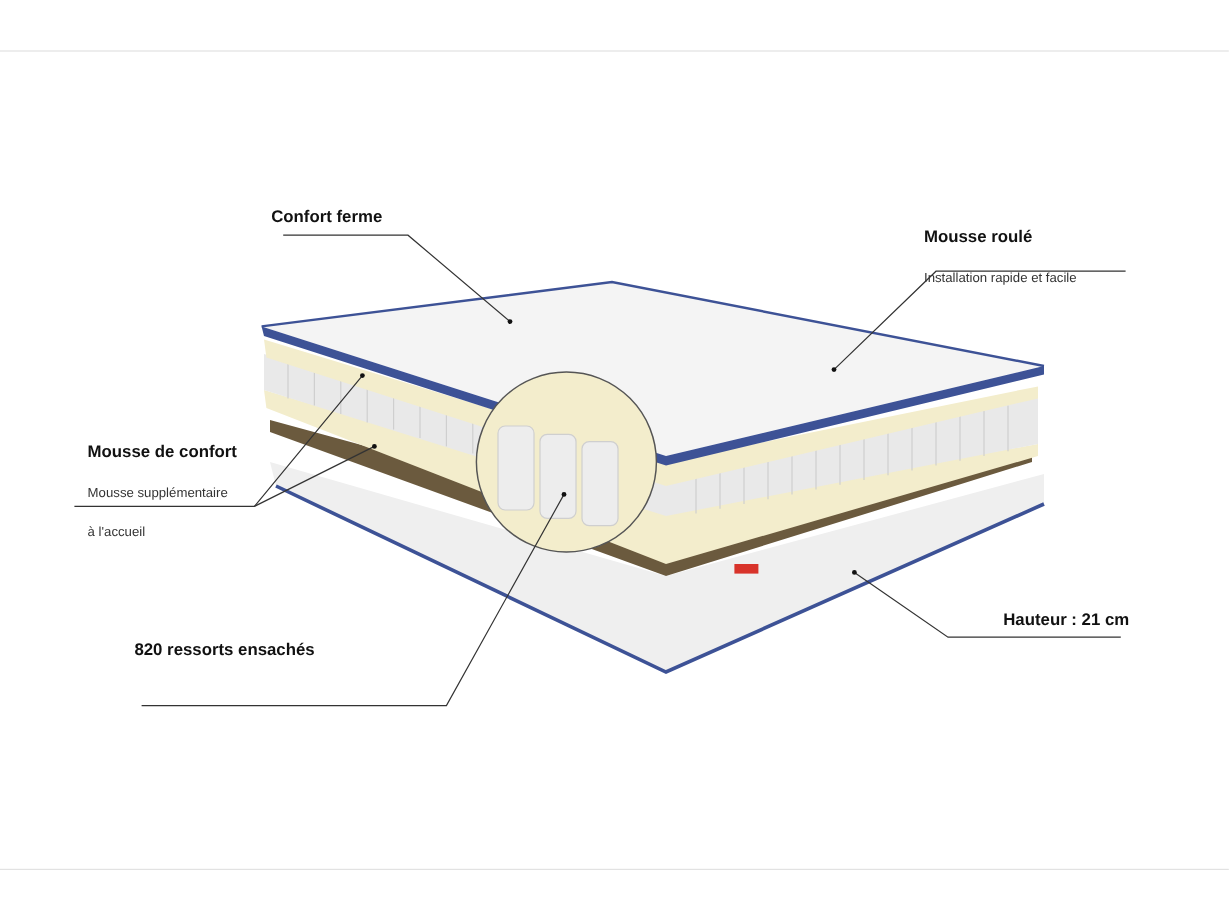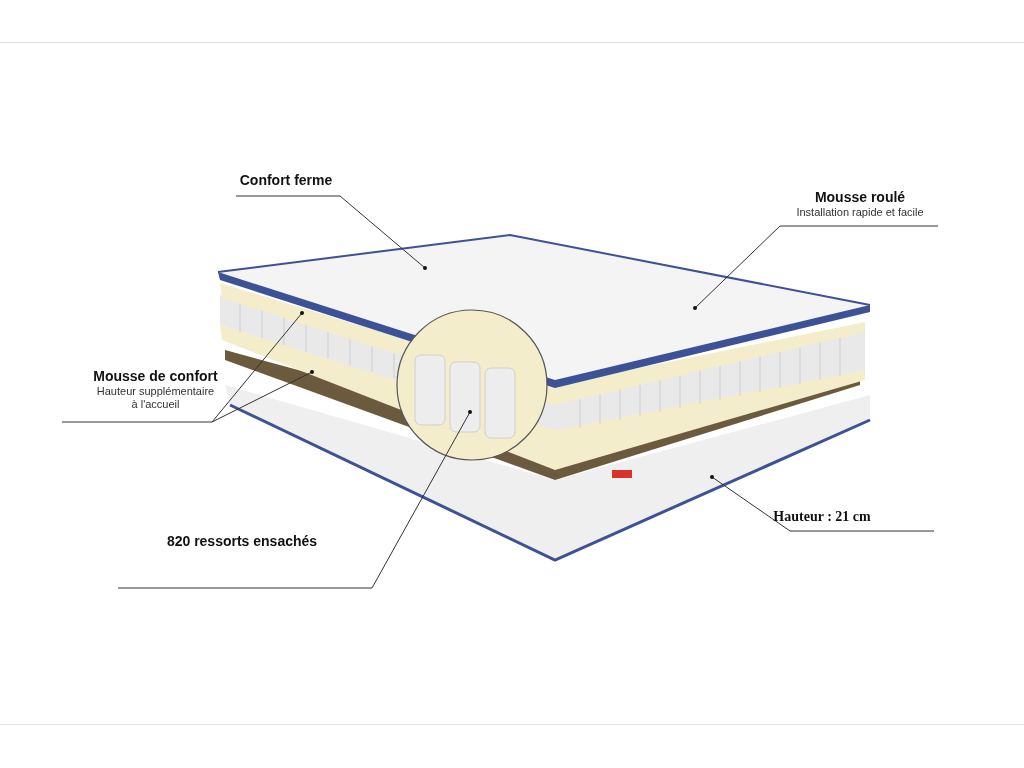--- a/index.html
+++ b/index.html
@@ -1,20 +1,20 @@
 <!DOCTYPE html>
 <html><head>
 <meta charset="utf-8">
 <style>
   html,body{margin:0;padding:0;background:#fff;}
   body{width:1024px;height:768px;position:relative;overflow:hidden;font-family:"Liberation Sans",sans-serif;}
   .rule{position:absolute;left:0;width:1024px;height:1px;background:#e2e2e2;}
-  .label{position:absolute;text-align:center;color:#111;}
+  .label{position:absolute;color:#111;}
   .label .t{font-weight:bold;font-size:14px;line-height:17px;display:block;}
-  .label .s{font-size:11px;line-height:13px;color:#333;display:block;}
+  .label .s{font-size:11px;line-height:13px;color:#333;display:block;margin-top:20px;}
   svg{position:absolute;left:0;top:0;}
 </style>
 </head>
 <body>
 
 <div class="rule" style="top:42px"></div>
 <div class="rule" style="top:724px"></div>
 
 <svg width="1024" height="768">
 
@@ -88,23 +88,23 @@
   <span class="t">Confort ferme</span>
 </div>
 
 <div class="label" style="left:770px;top:189px;width:180px;">
   <span class="t">Mousse roulé</span>
   <span class="s">Installation rapide et facile</span>
 </div>
 
 <div class="label" style="left:73px;top:368px;width:165px;">
   <span class="t">Mousse de confort</span>
-  <span class="s">Hauteur supplémentaire</span>
+  <span class="s">Mousse supplémentaire</span>
   <span class="s">à l'accueil</span>
 </div>
 
 <div class="label" style="left:112px;top:533px;width:260px;">
   <span class="t">820 ressorts ensachés</span>
 </div>
 
-<div class="label" style="left:752px;top:508px;width:140px;font-family:Liberation Serif, serif;">
+<div class="label" style="left:836px;top:508px;width:140px;">
   <span class="t">Hauteur : 21 cm</span>
 </div>
 
 </body></html>

